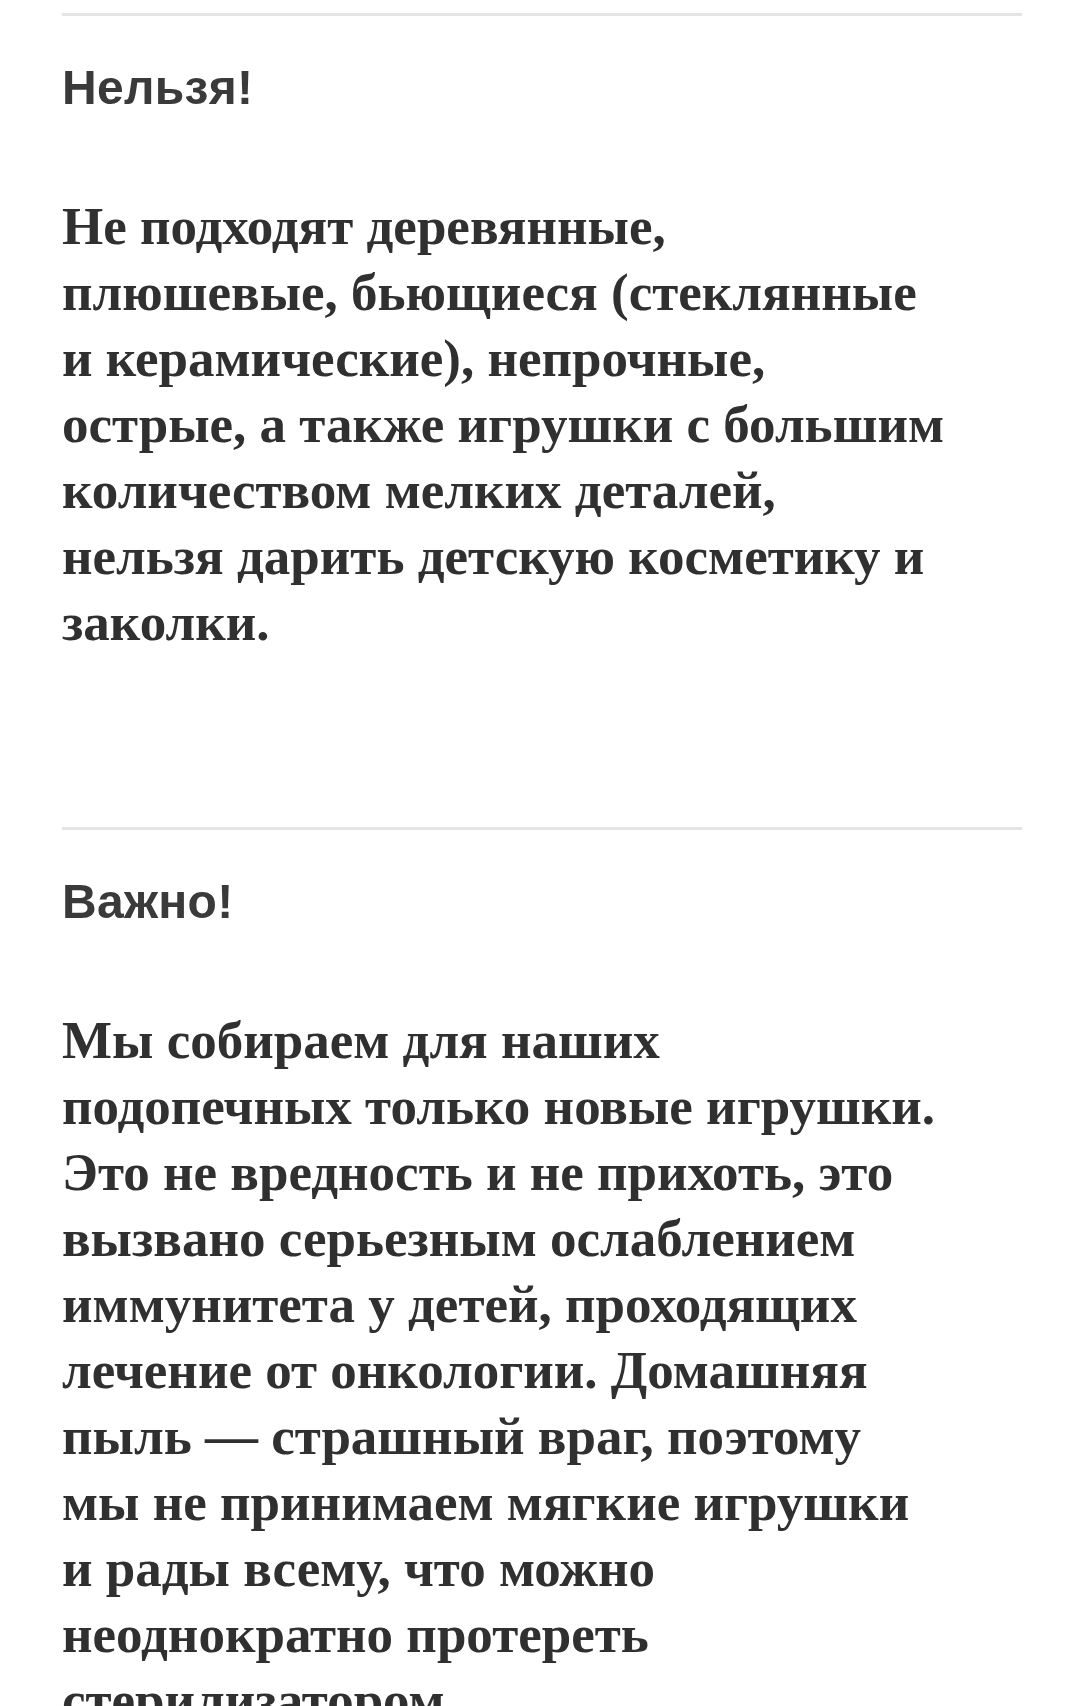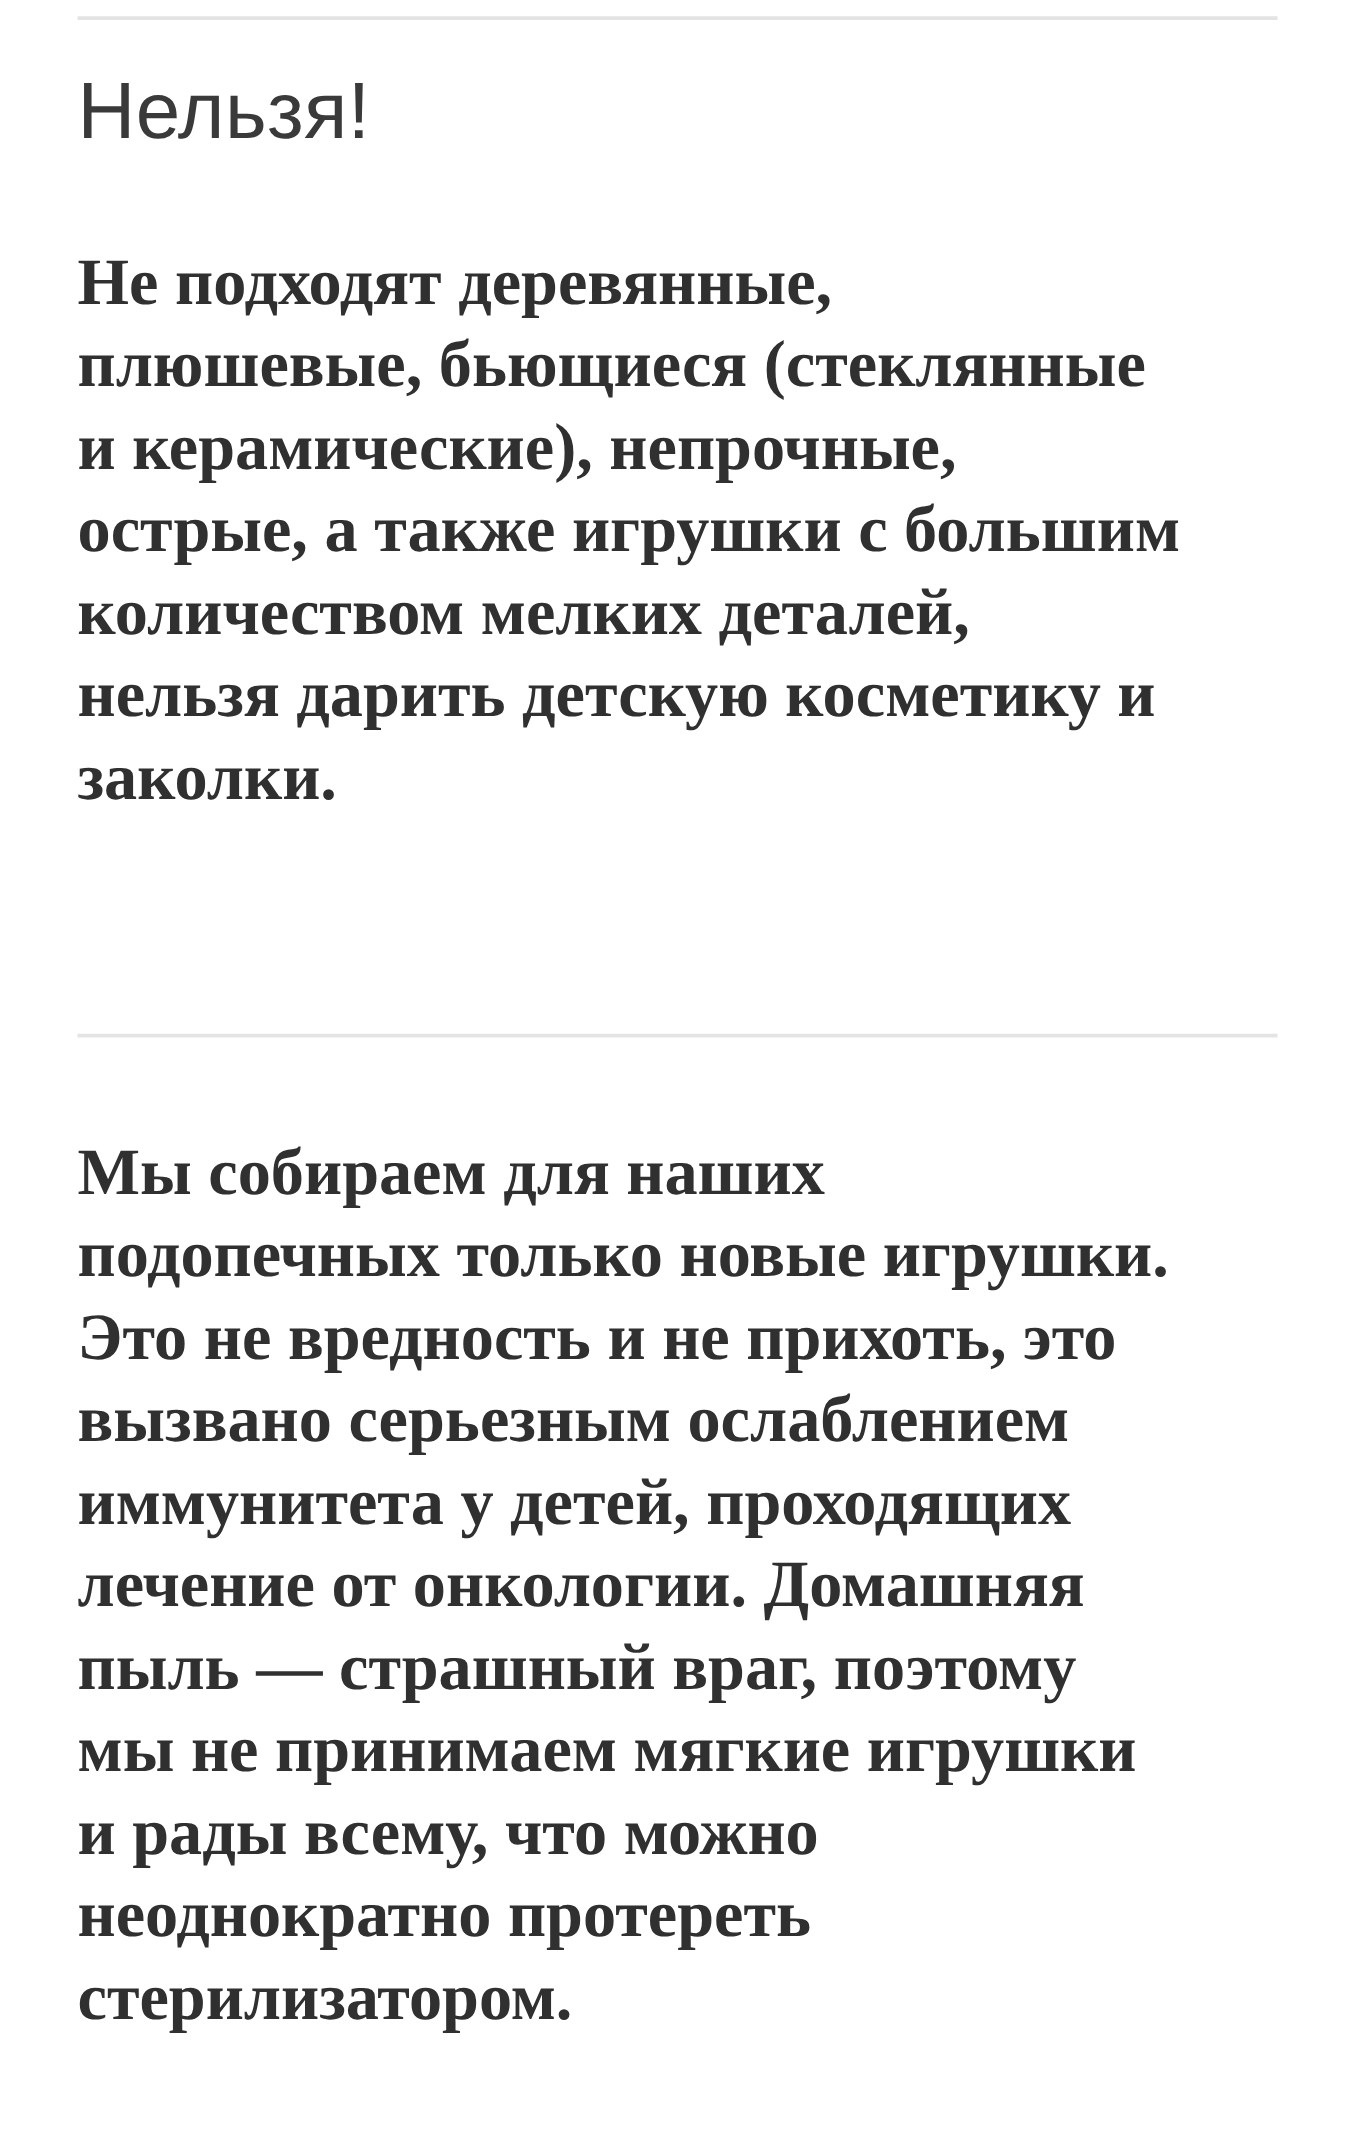--- a/index.html
+++ b/index.html
@@ -22,22 +22,22 @@
   }
   hr.divider{
     border:0;
     margin:0;
     height:3px;
     background:var(--divider);
   }
   h2.section-heading{
     margin:42px 0 0 0;
     font-family:"Liberation Sans","DejaVu Sans",sans-serif;
-    font-weight:400;
-    font-size:64px;
+    font-weight:700;
+    font-size:48px;
     line-height:60px;
     color:var(--heading);
     letter-spacing:0.3px;
   }
   p.section-paragraph{
     margin:75px 0 0 0;
     max-width:888px;
     font-size:53px;
     line-height:66px;
     color:var(--body);
@@ -53,16 +53,17 @@
 <main class="article">
 
   <section class="article-section">
     <hr class="divider">
     <h2 class="section-heading">Нельзя!</h2>
     <p class="section-paragraph">Не подходят деревянные, плюшевые, бьющиеся (стеклянные и керамические), непрочные, острые, а также игрушки с большим количеством мелких деталей, нельзя дарить детскую косметику и заколки.</p>
   </section>
 
   <section class="article-section">
     <hr class="divider">
+    <h2 class="section-heading">Важно!</h2>
     <p class="section-paragraph">Мы собираем для наших подопечных только новые игрушки. Это не вредность и не прихоть, это вызвано серьезным ослаблением иммунитета у детей, проходящих лечение от онкологии. Домашняя пыль — страшный враг, поэтому мы не принимаем мягкие игрушки и рады всему, что можно неоднократно протереть стерилизатором.</p>
   </section>
 
 </main>
 
 </body></html>

